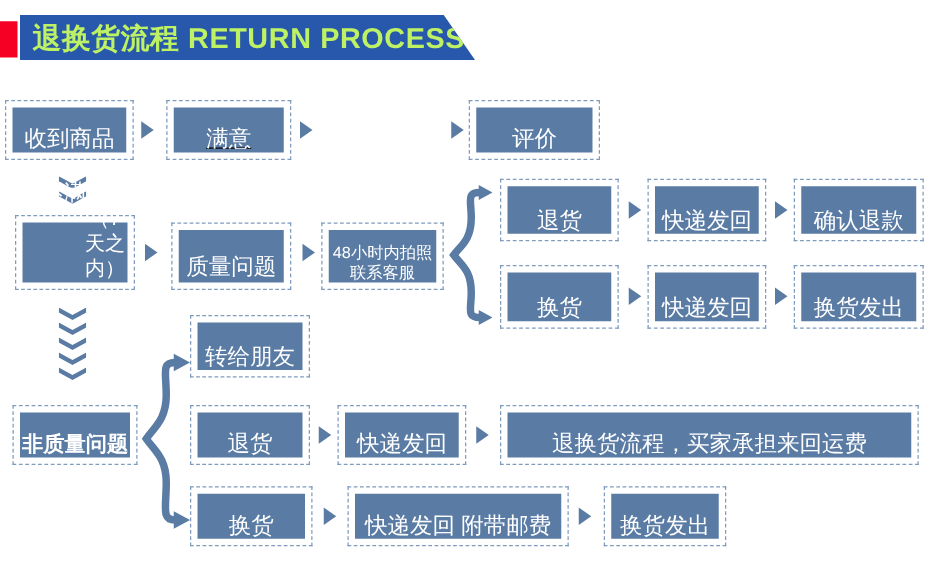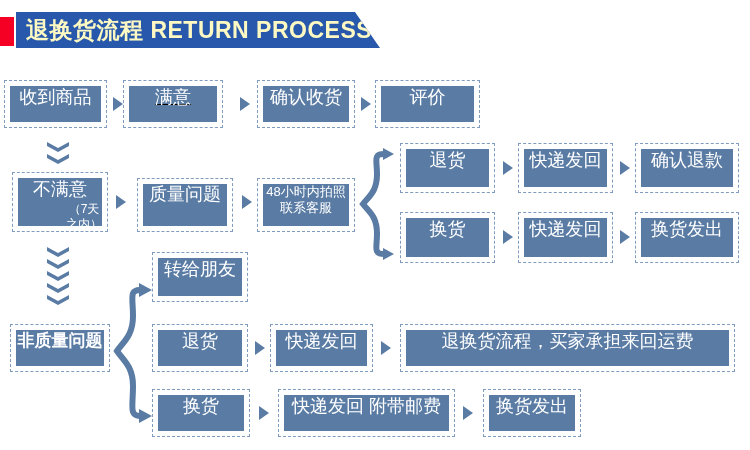--- a/index.html
+++ b/index.html
@@ -8,35 +8,35 @@
     font-family:"Liberation Sans","DejaVu Sans",sans-serif;
   }
   
   .hdr-red{position:absolute;left:0;top:17px;width:14px;height:29px;background:#f50024;}
   .hdr-banner{
     position:absolute;left:16px;top:12px;width:364px;height:36px;background:#2758ab;
     clip-path:polygon(0 0,339px 0,364px 100%,0 100%);
     display:flex;align-items:center;
   }
   .hdr-banner span{
-    color:#fef9c3;font-size:23px;font-weight:bold;padding-left:10px;letter-spacing:.5px;
+    color:#bef264;font-size:23px;font-weight:bold;padding-left:10px;letter-spacing:.5px;
     white-space:nowrap;
   }
   
   .box{
     position:absolute;border:1px dashed #7f9bbd;padding:5px;box-sizing:border-box;
   }
   .box-fill{
     width:100%;height:100%;background:#5a7ca4;color:#ffffff;
-    display:flex;flex-direction:column;align-items:center;justify-content:flex-start;
+    display:flex;flex-direction:column;align-items:center;justify-content:flex-end;
     text-align:center;font-size:18px;line-height:1.25;
   }
   .fs15 .box-fill{font-size:13px;}
   .fs17 .box-fill{font-size:17px;font-weight:bold;}
-  .note{font-size:12px;margin-top:1px;margin-left:48px;}
+  .note{font-size:16px;margin-top:1px;margin-left:48px;}
   
   .arr{
     position:absolute;width:0;height:0;
     border-left:10px solid #5a7ca4;border-top:7px solid transparent;border-bottom:7px solid transparent;
   }
   
   .chev{position:absolute;width:22px;height:10px;}
   .chev svg path{fill:#5a7ca4;}
   .brace{position:absolute;}
   .brace path.stroke{fill:none;stroke:#5a7ca4;stroke-width:6;stroke-linecap:round;}
@@ -51,31 +51,26 @@
   <div class="hdr-banner">
     <span>退换货流程 RETURN PROCESS</span>
   </div>
 
   <div class="box" style="left:4px;top:80px;width:103px;height:48px;">
     <div class="box-fill">
         <span>收到商品</span>
       </div>
   </div>
   <div class="arr" style="left:113px;top:97px;"></div>
-  <div class="box" style="left:123px;top:80px;width:100px;height:48px;text-decoration:underline;">
+  <div class="box" style="left:133px;top:80px;width:100px;height:48px;text-decoration:underline;">
     <div class="box-fill">
         <span>满意</span>
       </div>
   </div>
   <div class="arr" style="left:240px;top:97px;"></div>
-  <div class="box" style="left:257px;top:80px;width:98px;height:48px;">
-    <div class="box-fill">
-        <span>确认收货</span>
-      </div>
-  </div>
   <div class="arr" style="left:361px;top:97px;"></div>
   <div class="box" style="left:375px;top:80px;width:105px;height:48px;">
     <div class="box-fill">
         <span>评价</span>
       </div>
   </div>
 
   <div class="chev" style="left:47px;top:138px;"><svg width="22" height="10" viewBox="0 0 22 10">
         <path d="M0,0 L11,6 L22,0 L22,4 L11,10 L0,4 Z"></path>
       </svg></div>

